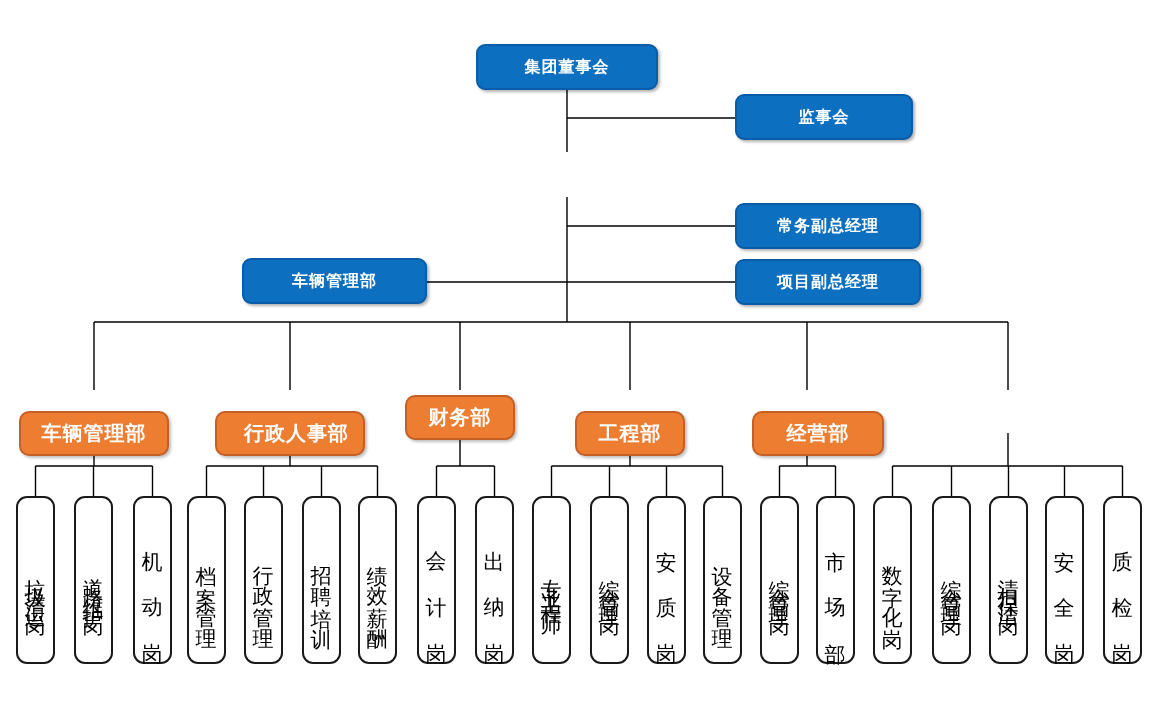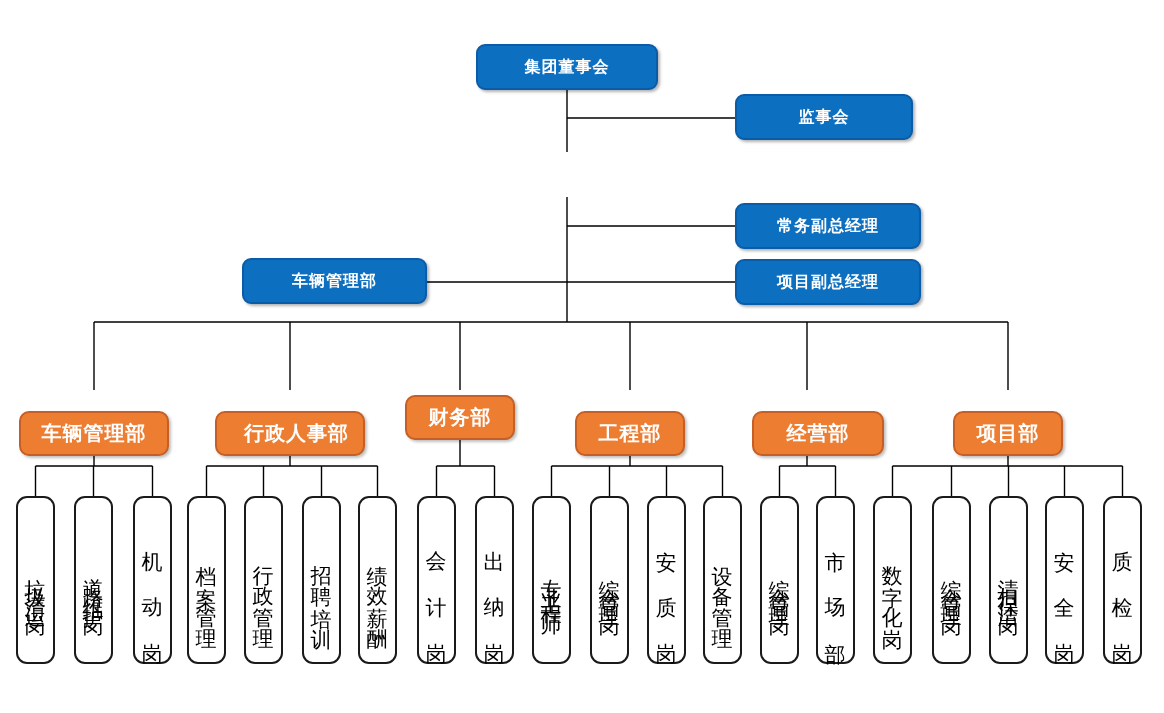--- a/index.html
+++ b/index.html
@@ -141,23 +141,20 @@
   </div>
   <div class="node orange" style="left:405px; top:372px; width:110px; height:45px;">
     <span>财务部</span>
   </div>
   <div class="node orange" style="left:575px; top:388px; width:110px; height:45px;">
     <span>工程部</span>
   </div>
   <div class="node orange" style="left:752px; top:388px; width:132px; height:45px;">
     <span>经营部</span>
   </div>
-  <div class="node orange" style="left:953px; top:388px; width:110px; height:45px;">
-    <span>项目部</span>
-  </div>
 
   <div class="pos s5" style="left:16px;">
       <span>垃圾清运岗</span>
     </div>
   <div class="pos s5" style="left:74px;">
       <span>道路维护岗</span>
     </div>
   <div class="pos s3" style="left:133px;">
       <span>机动岗</span>
     </div>

